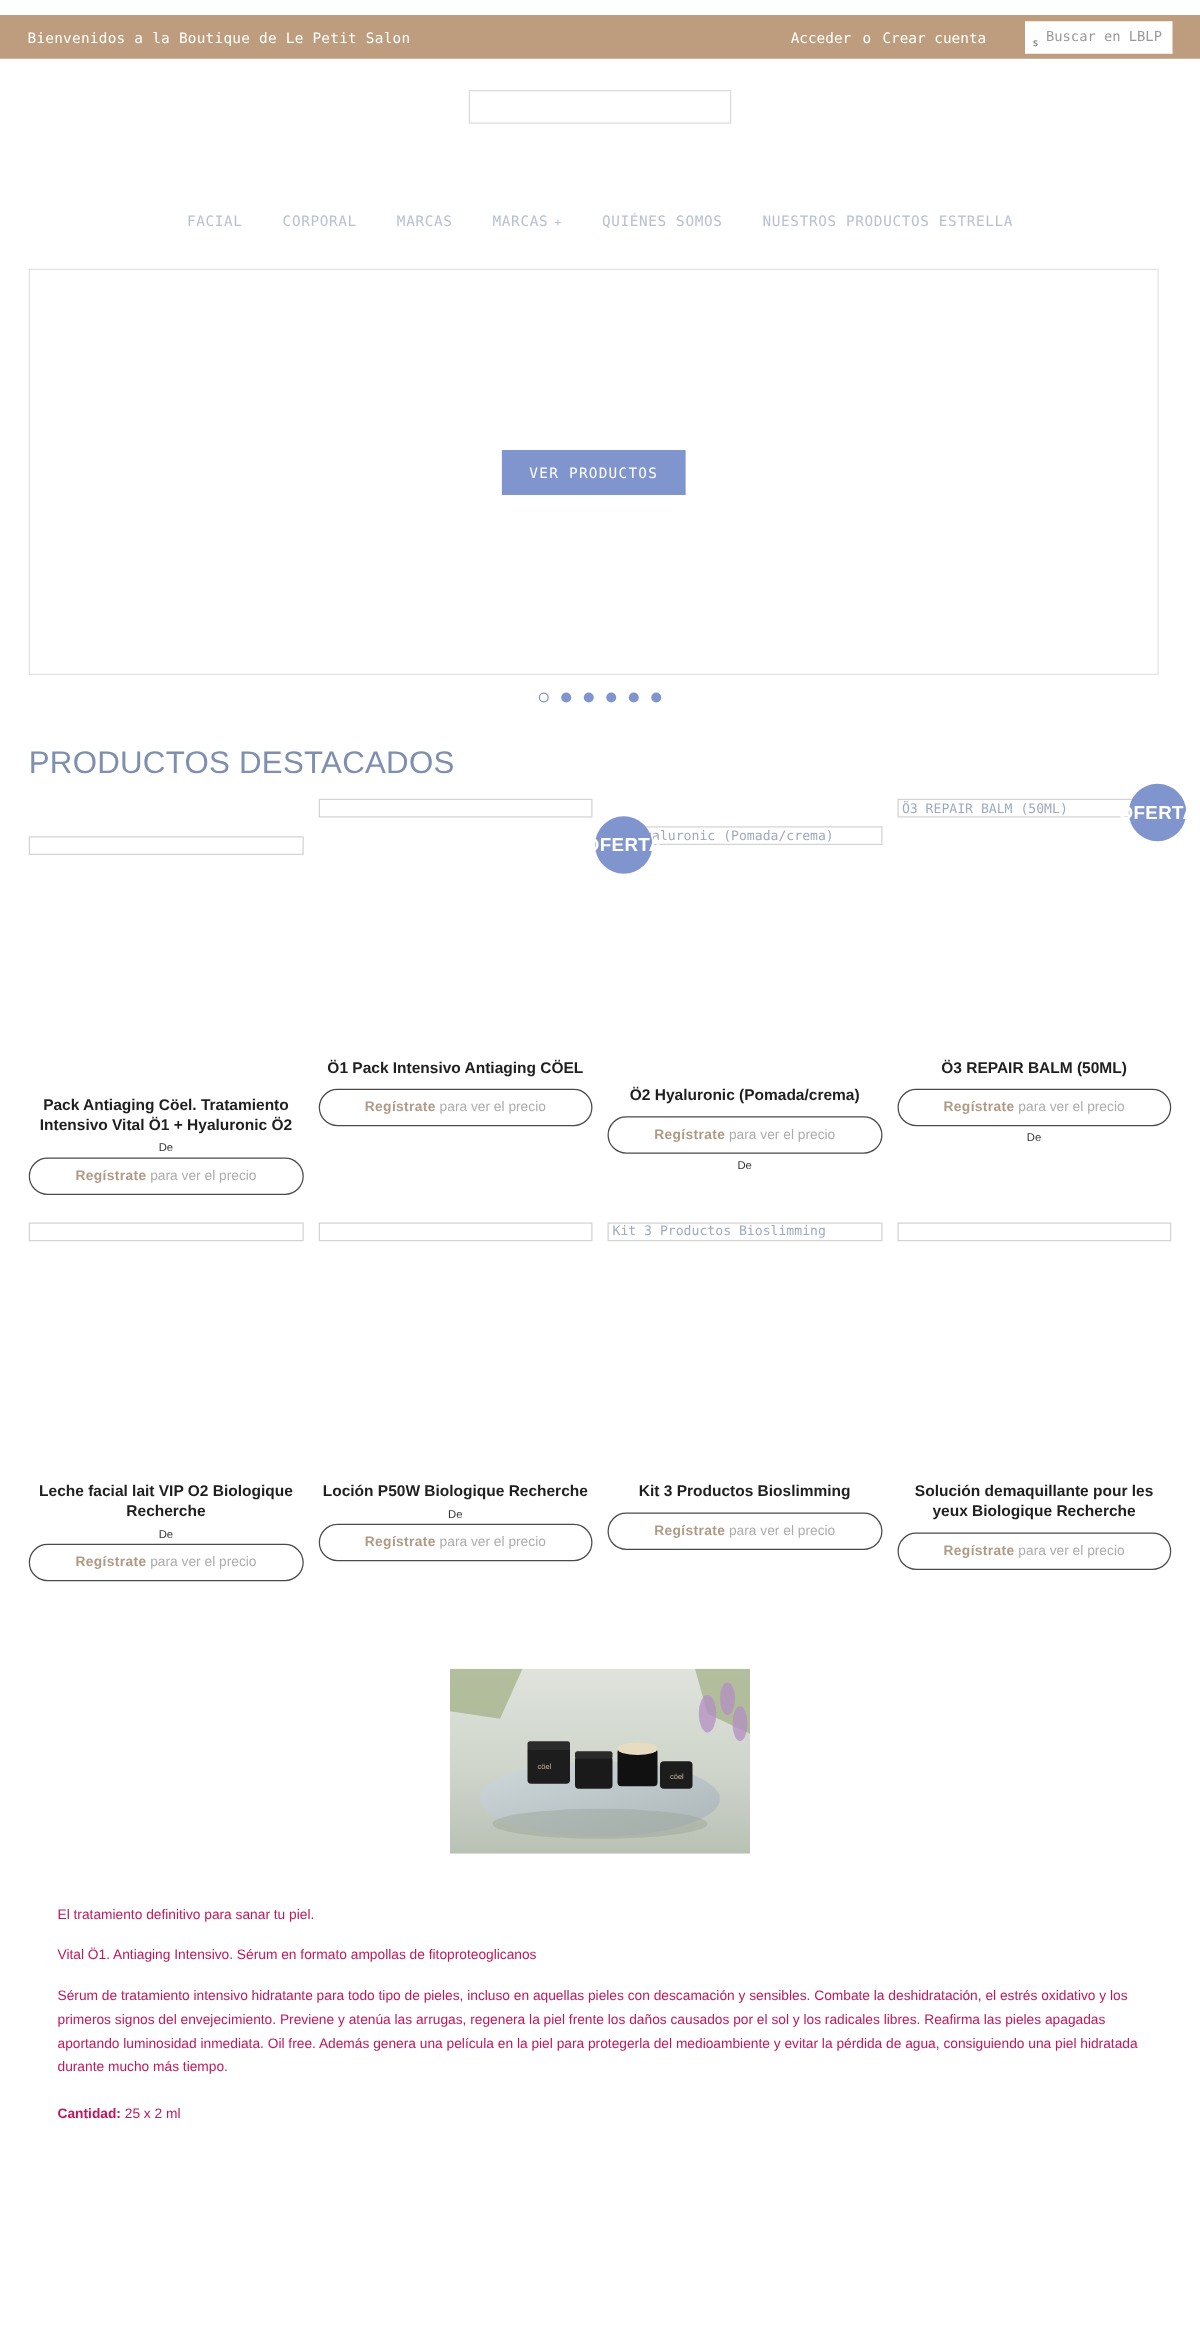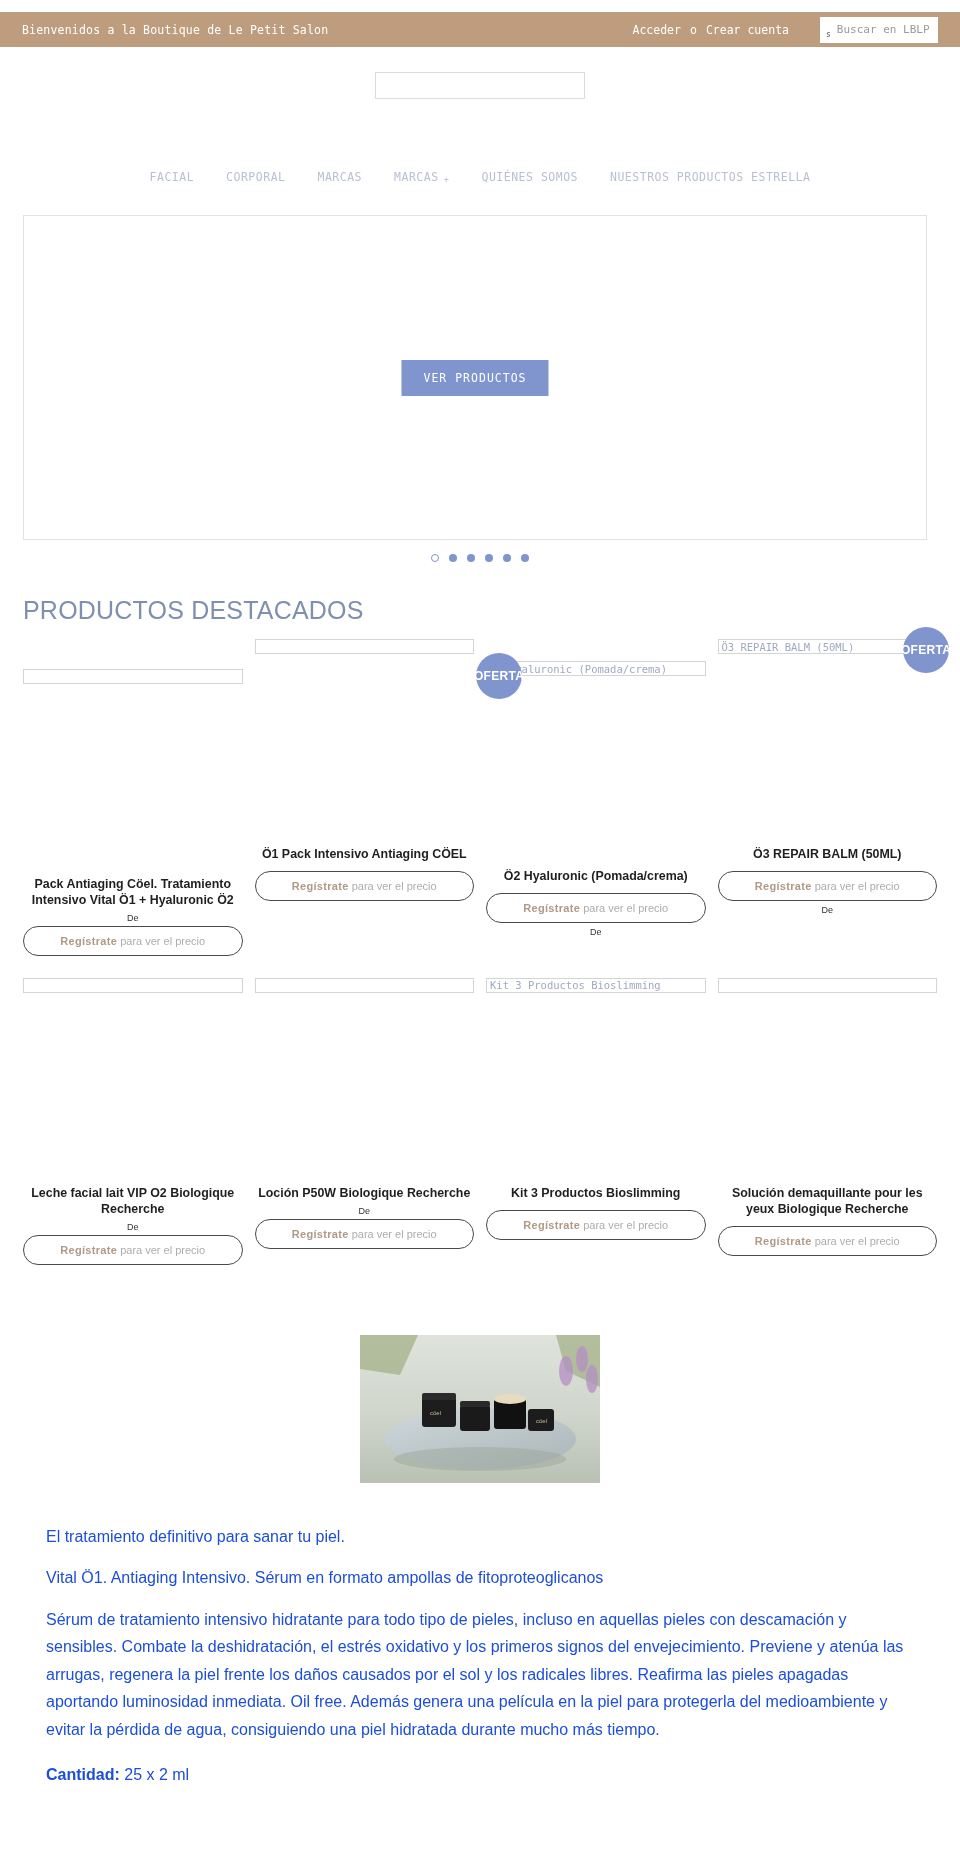--- a/index.html
+++ b/index.html
@@ -181,21 +181,21 @@
   .alt-box.empty { color: transparent; }
   .badge {
     position: absolute;
     width: 46px; height: 46px;
     border-radius: 50%;
     background: #8094cd;
     color: #fff;
     display: flex;
     align-items: center;
     justify-content: center;
-    font-size: 12px;
+    font-size: 15px;
     font-weight: 700;
     letter-spacing: .3px;
     z-index: 4;
   }
   .card-title {
     text-align: center;
     font-size: 12.4px;
     font-weight: 700;
     color: #1f1f1f;
     line-height: 1.28;
@@ -237,23 +237,23 @@
     padding: 0 46px;
     margin-top: 40px;
   }
   .feature-h2 {
     font-size: 22px;
     font-weight: 400;
     color: #2f2f2f;
     margin: 0 0 30px 0;
   }
   .feature-p {
-    font-size: 16px;
+    font-size: 11px;
     line-height: 1.72;
-    color: #1d4ed8;
+    color: #be185d;
     margin: 0 0 18px 0;
   }
   .feature-p.tight { margin-bottom: 14px; }
   .feature-p b { font-weight: 700; }
 </style>
 </head>
 <body>
 
 <div class="topbar">
   <span class="topbar-welcome">Bienvenidos a la Boutique de Le Petit Salon</span>

